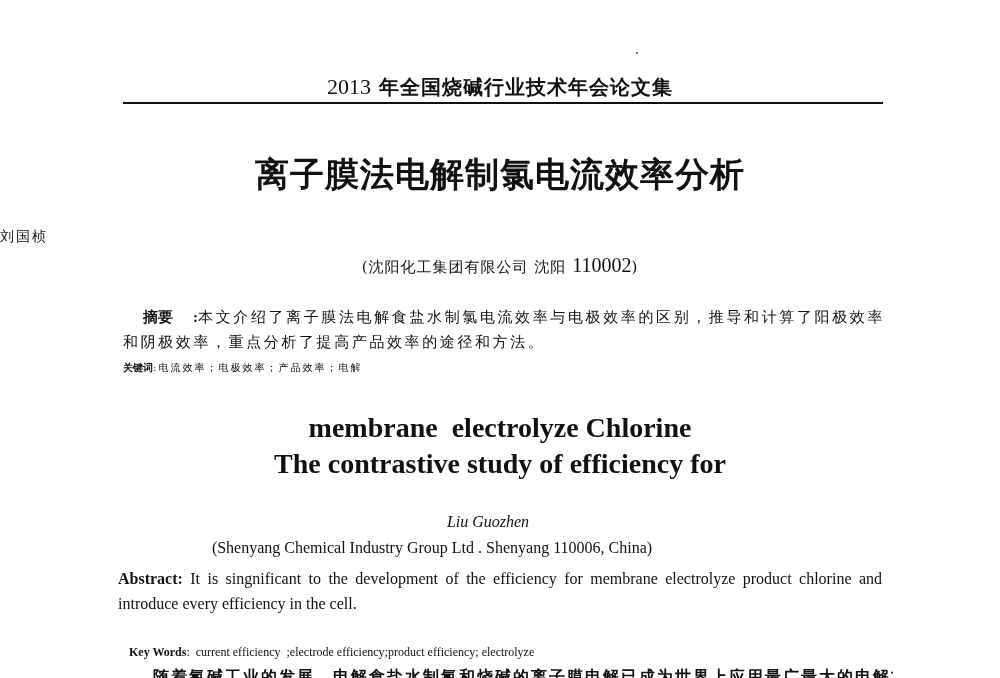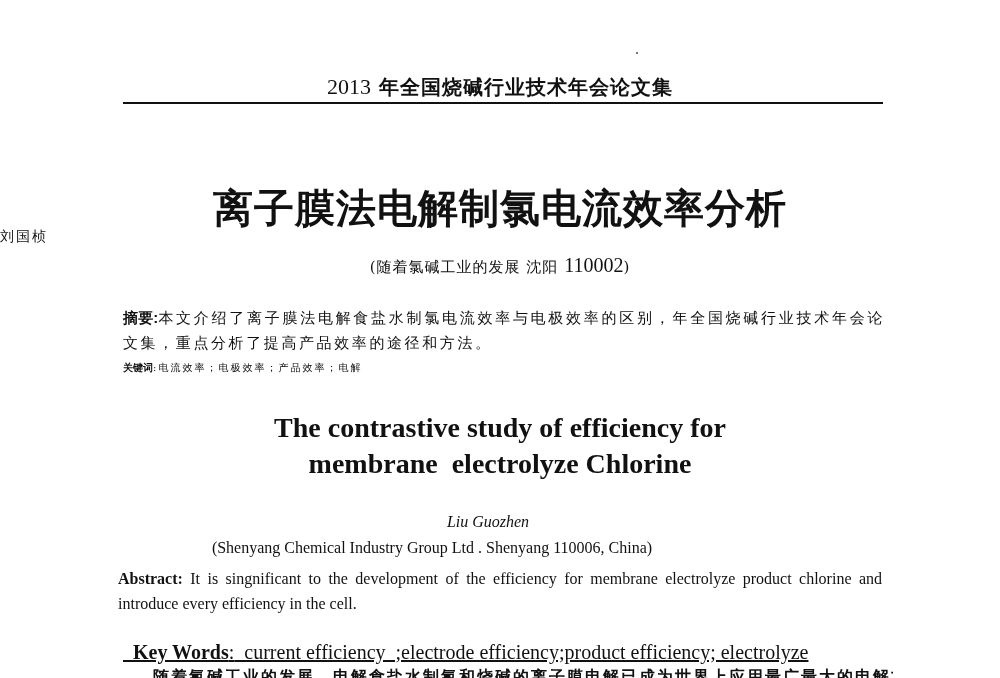--- a/index.html
+++ b/index.html
@@ -40,25 +40,24 @@
     .head-rule {
       left: 123px; top: 102px;
       width: 760px; height: 2px;
       background: #111;
     }
 
     .title-cn {
       left: 0; width: 1000px; top: 152px;
       text-align: center;
       font-family: "DejaVu Sans", sans-serif;
-      font-size: 40px;
+      font-size: 34px;
       line-height: 44px;
       font-weight: bold;
       letter-spacing: 1px;
-      margin-top: 34px;
     }
     .author-cn {
       left: 0; width: 1000px; top: 226px;
       font-size: 14px;
       line-height: 20px;
       letter-spacing: 2px;
     }
     .affil-cn {
       left: 0; width: 1000px; top: 254px;
       text-align: center;
@@ -73,23 +72,24 @@
     }
 
     .abstract-cn {
       left: 123px; width: 762px; top: 305px;
       font-size: 15px;
       line-height: 25px;
       letter-spacing: 2.6px;
       text-align: justify;
     }
     .abstract-cn .label {
-      font-family: Liberation Sans, sans-serif;
+      font-family: Liberation Serif, serif;
       font-weight: bold;
       letter-spacing: 0;
+      margin-left: 20px;
     }
     .keywords-cn {
       left: 123px; width: 762px; top: 355px;
       font-size: 10px;
       line-height: 25px;
       letter-spacing: 2px;
     }
     .keywords-cn .label {
       font-family: "DejaVu Sans", sans-serif;
       font-weight: bold;
@@ -125,24 +125,23 @@
       font-size: 16px;
       line-height: 25px;
       text-align: justify;
     }
     .abstract-en .label, .keywords-en .label {
       font-weight: bold;
     }
     .keywords-en {
       left: 123px; width: 764px; top: 619px;
       font-family: "Liberation Serif", serif;
-      font-size: 20px;
+      font-size: 12px;
       line-height: 22px;
       white-space: nowrap;
-      text-decoration: underline;
     }
     .body-first {
       left: 153px; width: 740px; top: 666px;
       font-size: 16px;
       line-height: 22px;
       font-weight: bold;
       white-space: nowrap;
       overflow: hidden;
       letter-spacing: 2px;
     }
@@ -156,34 +155,34 @@
   <span class="year">2013</span>
   <span>年全国烧碱行业技术年会论文集</span>
 </div>
 <div class="abs head-rule"></div>
 
 <div class="abs title-cn">离子膜法电解制氯电流效率分析</div>
 
 <div class="abs author-cn">刘国桢</div>
 
 <div class="abs affil-cn">
-  <span>(随着氯碱工业的发展 沈阳 </span><span class="num">110002</span><span>)</span>
+  <span>(沈阳化工集团有限公司 沈阳 </span><span class="num">110002</span><span>)</span>
 </div>
 
 <div class="abs abstract-cn">
-  <span class="label">摘要</span><span class="label">:</span><span>本文介绍了离子膜法电解食盐水制氯电流效率与电极效率的区别，年全国烧碱行业技术年会论文集，重点分析了提高产品效率的途径和方法。</span>
+  <span class="label">摘要</span><span class="label">:</span><span>本文介绍了离子膜法电解食盐水制氯电流效率与电极效率的区别，推导和计算了阳极效率和阴极效率，重点分析了提高产品效率的途径和方法。</span>
 </div>
 
 <div class="abs keywords-cn">
   <span class="label">关键词</span><span>:</span><span>电流效率；电极效率；产品效率；电解</span>
 </div>
 
 <div class="abs title-en">
+  <div style="white-space: pre;">membrane  electrolyze Chlorine</div>
   <div>The contrastive study of efficiency for</div>
-  <div style="white-space: pre;">membrane  electrolyze Chlorine</div>
 </div>
 
 <div class="abs author-en">Liu Guozhen</div>
 
 <div class="abs affil-en">(Shenyang Chemical Industry Group Ltd . Shenyang 110006, China)</div>
 
 <div class="abs abstract-en">
   <span class="label">Abstract:</span><span> It is singnificant to the development of the efficiency for membrane electrolyze product chlorine and introduce every efficiency in the cell.</span>
 </div>
 

